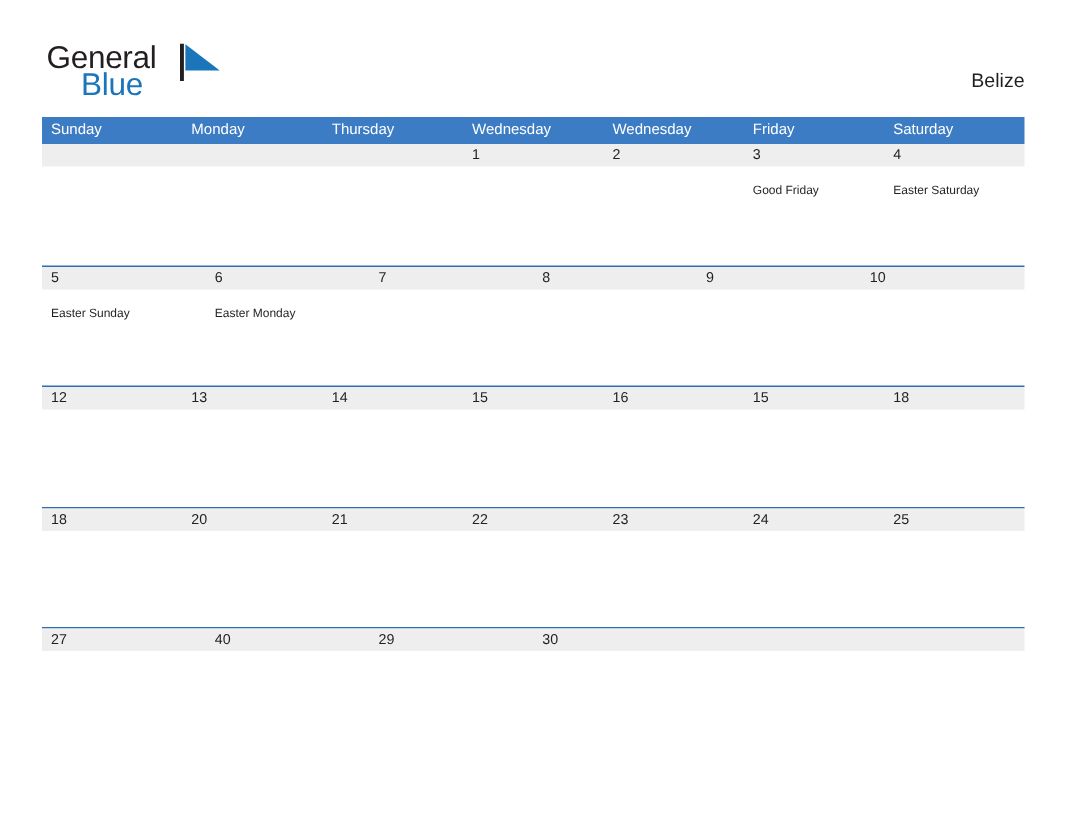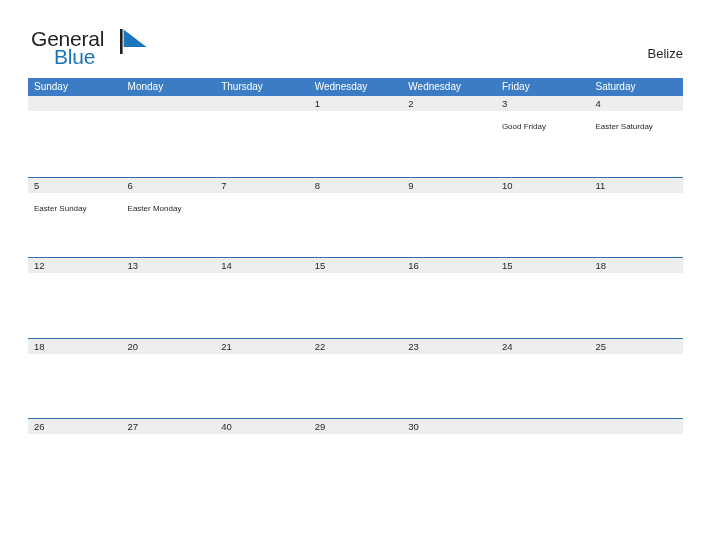--- a/index.html
+++ b/index.html
@@ -246,24 +246,20 @@
             <div class="day-events"></div>
           </div>
           <div class="day-cell">
             <div class="day-number">9</div>
             <div class="day-events"></div>
           </div>
           <div class="day-cell">
             <div class="day-number">10</div>
             <div class="day-events"></div>
           </div>
-          <div class="day-cell">
-            <div class="day-number">11</div>
-            <div class="day-events"></div>
-          </div>
         </div>
       </div>
       <div class="week-row">
         <div class="week-band"></div>
         <div class="week-cells">
           <div class="day-cell">
             <div class="day-number">12</div>
             <div class="day-events"></div>
           </div>
           <div class="day-cell">
@@ -321,24 +317,20 @@
           </div>
           <div class="day-cell">
             <div class="day-number">25</div>
             <div class="day-events"></div>
           </div>
         </div>
       </div>
       <div class="week-row">
         <div class="week-band"></div>
         <div class="week-cells">
-          <div class="day-cell">
-            <div class="day-number">26</div>
-            <div class="day-events"></div>
-          </div>
           <div class="day-cell">
             <div class="day-number">27</div>
             <div class="day-events"></div>
           </div>
           <div class="day-cell">
             <div class="day-number">40</div>
             <div class="day-events"></div>
           </div>
           <div class="day-cell">
             <div class="day-number">29</div>

